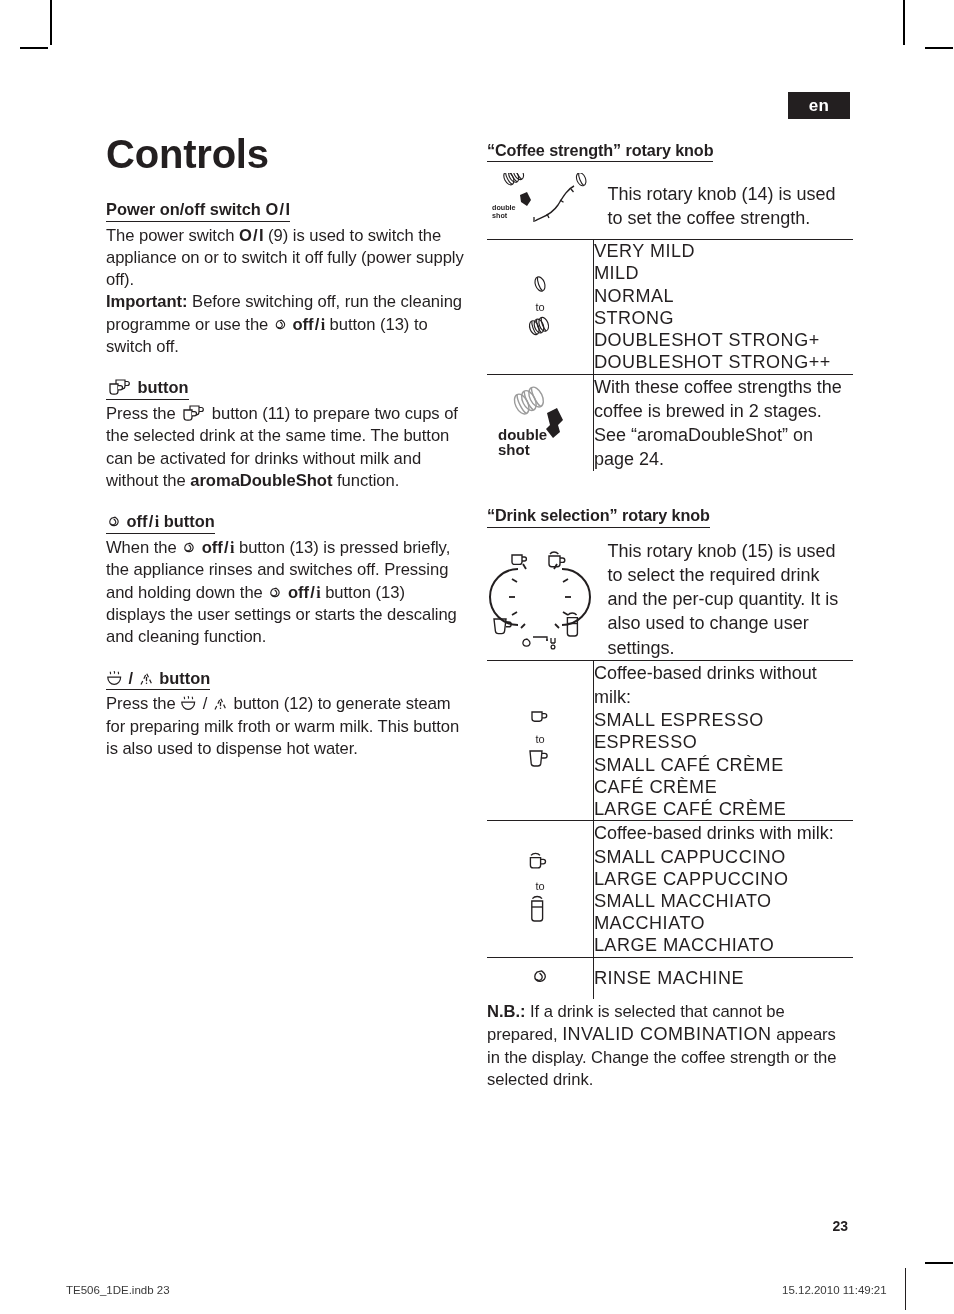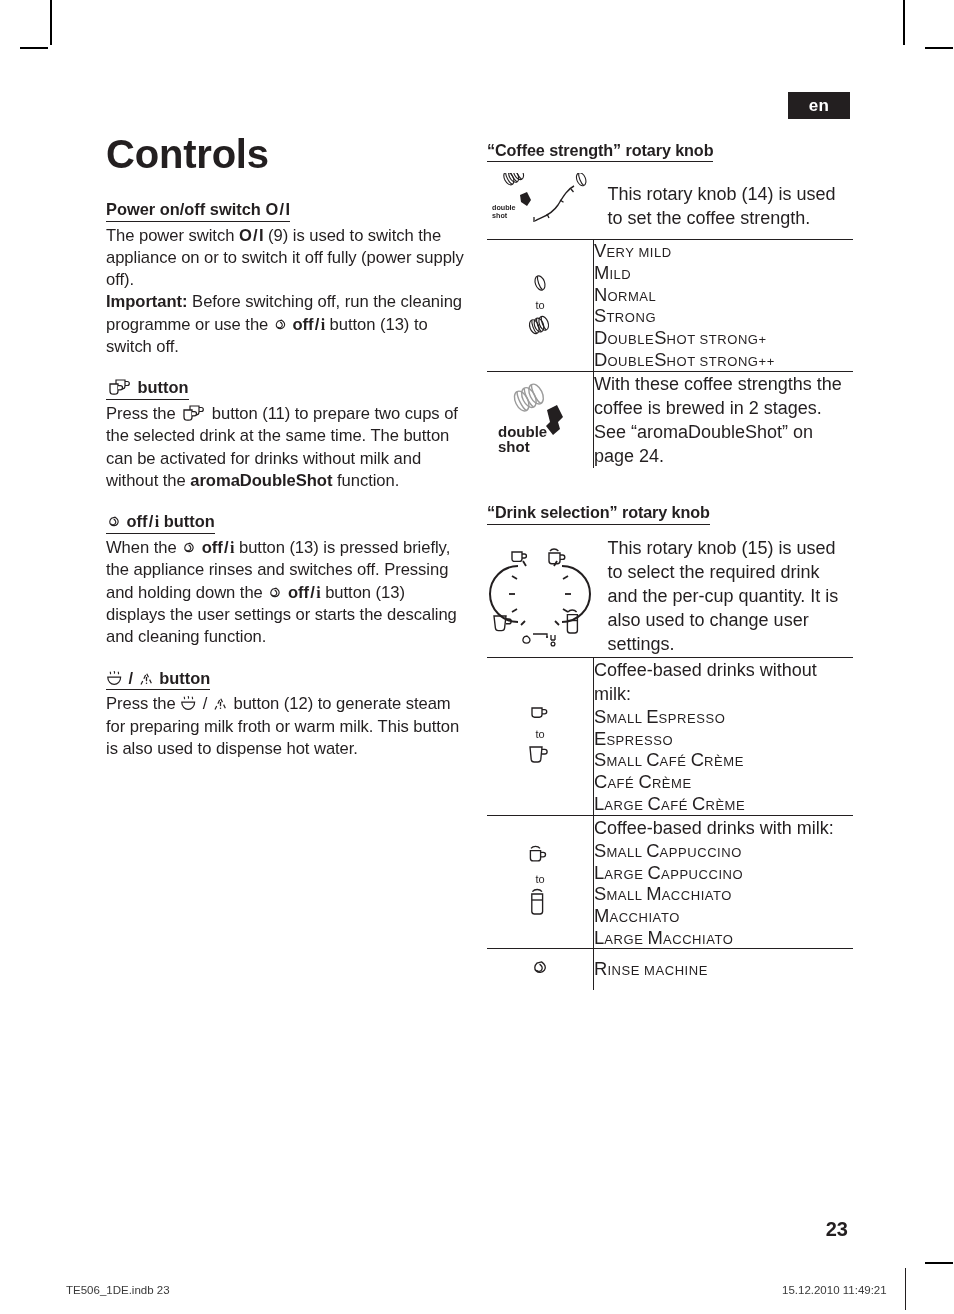--- a/index.html
+++ b/index.html
@@ -98,21 +98,21 @@
   }
 
   
   .sc {
     font-size: 18.4px;
     line-height: 1.18;
     letter-spacing: 0.1px;
   }
   .sc .c1 { font-size: 18.4px; }
   .sc .rest {
-    font-size: 13px;
+    font-size: 18px;
     letter-spacing: 0.55px;
   }
 
   
   .ico {
     display: inline-block;
     vertical-align: -3px;
   }
   .ico svg { display: block; }
 
@@ -149,21 +149,21 @@
     font-size: 16.4px;
     line-height: 1.5;
   }
   .range .to { font-size: 11px; }
 
   
   .pageno {
     position: absolute;
     right: 106px;
     top: 1218px;
-    font-size: 20px;
+    font-size: 14px;
     font-weight: bold;
   }
   .footer-left {
     position: absolute;
     left: 66px;
     top: 1284px;
     font-size: 11.5px;
     color: #3a3a3a;
   }
   .footer-right {
@@ -482,20 +482,21 @@
         </td>
         <td class="cell-txt" style="padding-top:9px;padding-bottom:10px;">
           <div class="sc"><span class="c1">R</span><span class="rest">INSE MACHINE</span></div>
         </td>
       </tr>
 
     </tbody>
       </table>
 
     
+    <p class="body nb"><b>N.B.:</b> If a drink is selected that cannot be prepared, <span class="sc"><span class="c1">I</span><span class="rest">NVALID COMBINATION</span></span> appears in the display. Change the coffee strength or the selected drink.</p>
 
   </div>
 
   <div class="pageno">23</div>
   <div class="footer-left">TE506_1DE.indb   23</div>
   <div class="footer-right">15.12.2010   11:49:21</div>
 
 </div>
 
 </body></html>

